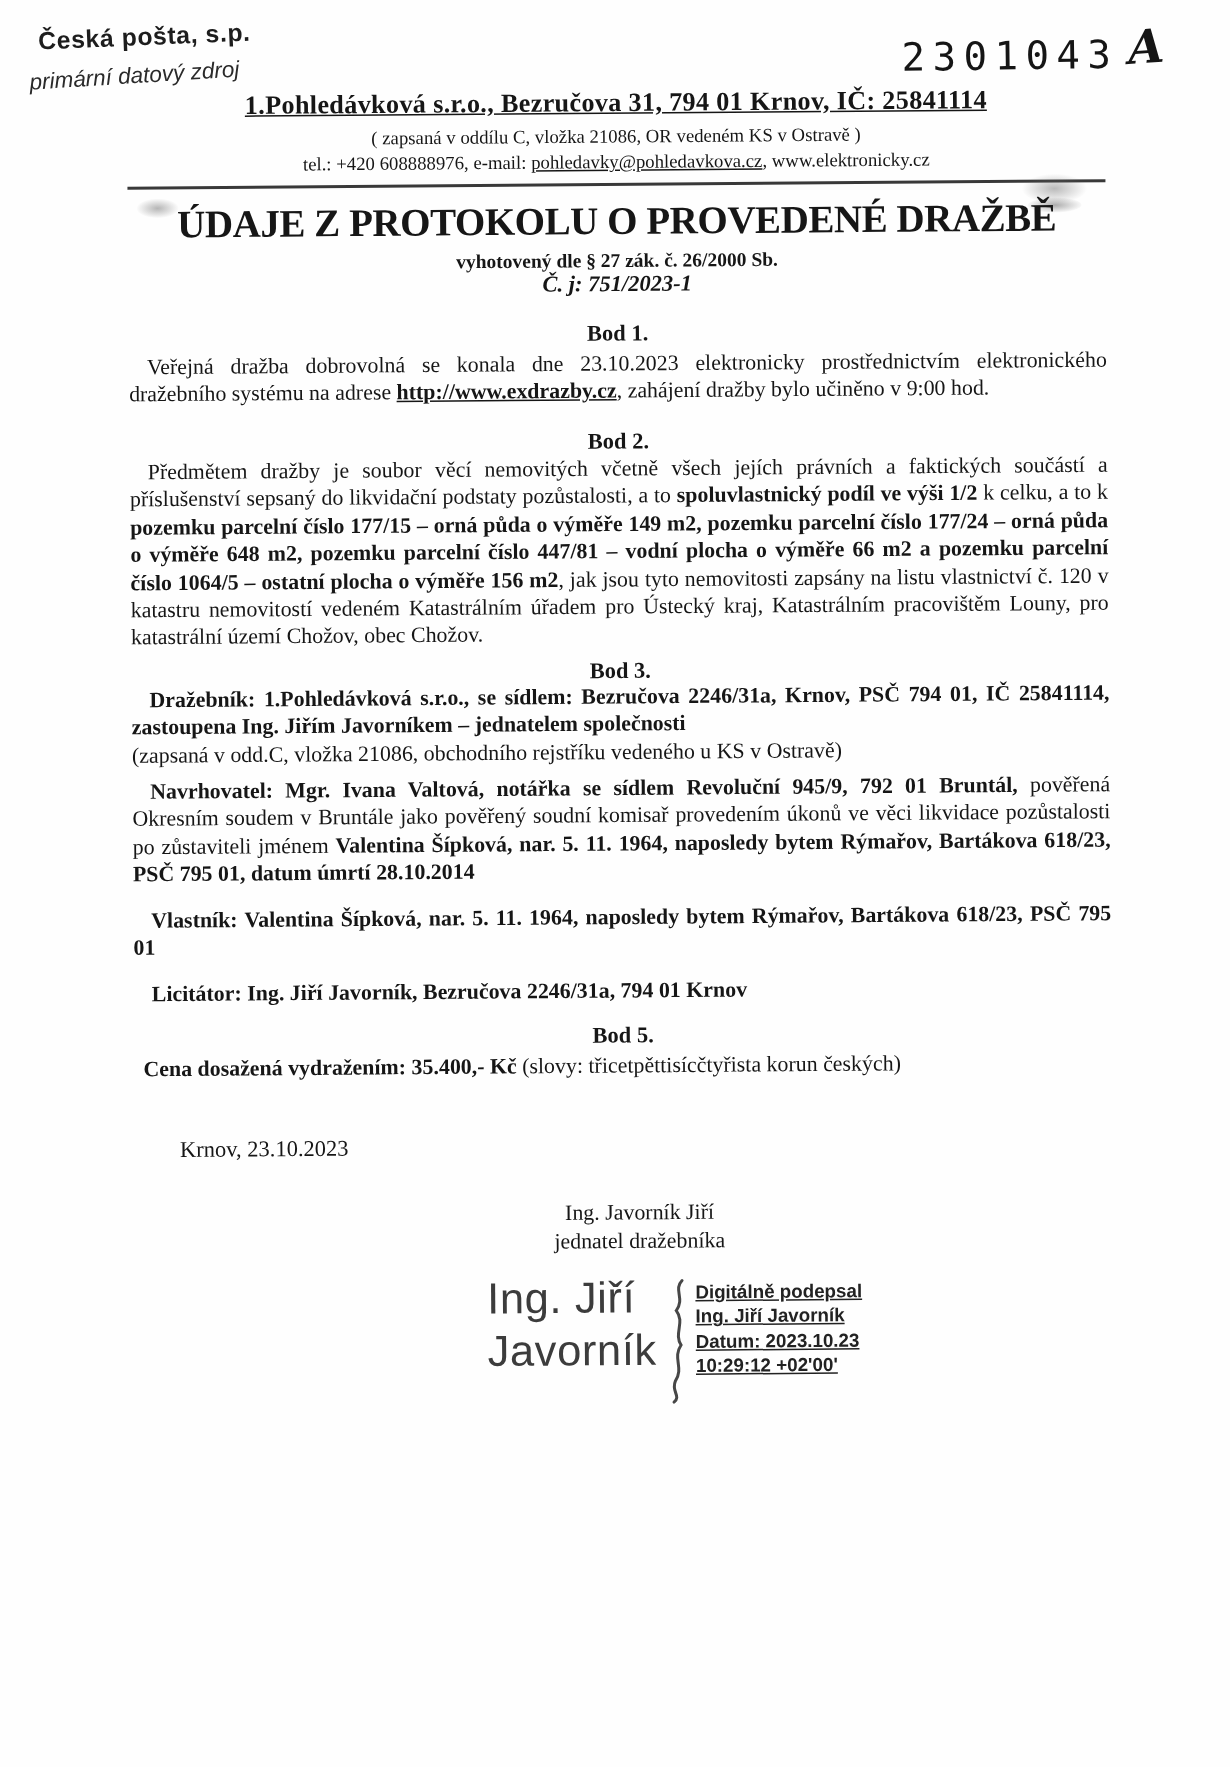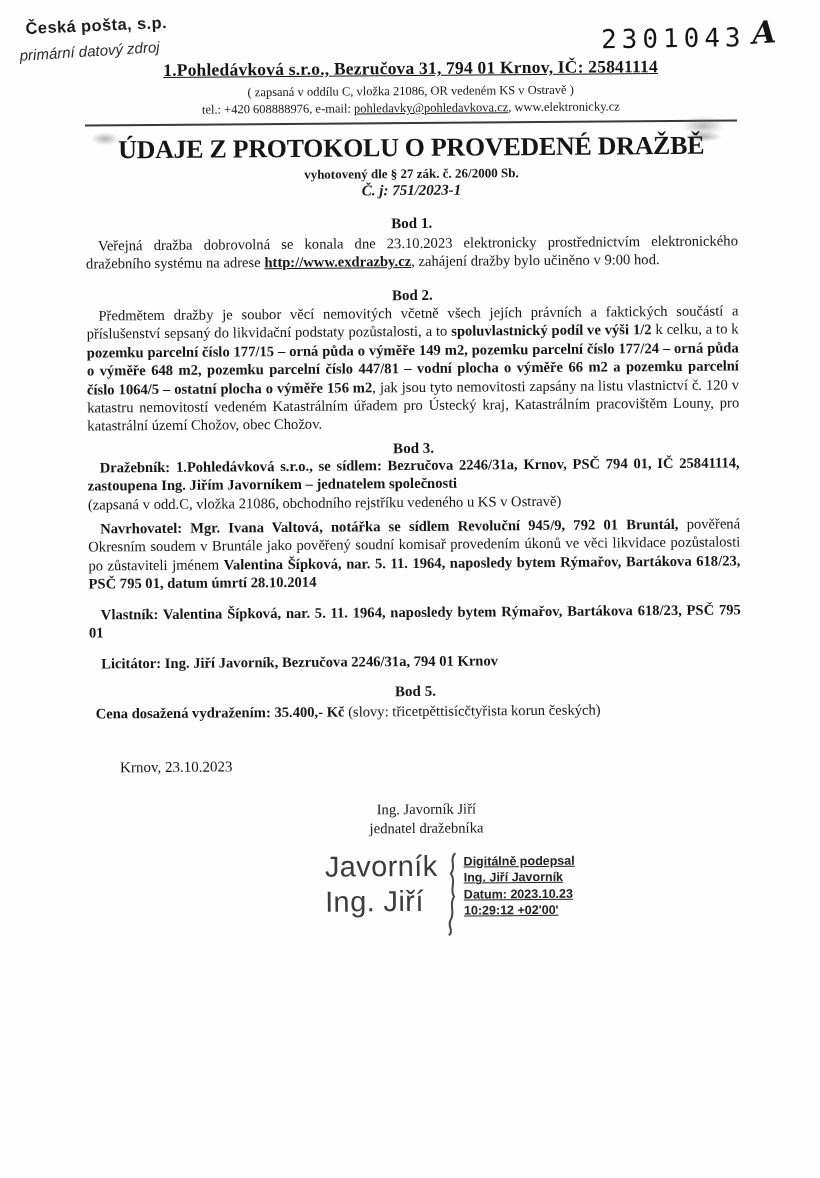--- a/index.html
+++ b/index.html
@@ -130,22 +130,22 @@
 
     <div class="date-line">Krnov, 23.10.2023</div>
 
     <div class="sig-center">
       <div>Ing. Javorník Jiří</div>
       <div>jednatel dražebníka</div>
     </div>
 
     <div class="digsig">
       <div class="digsig-big">
+        <div>Ing. Jiří</div>
         <div>Javorník</div>
-        <div>Ing. Jiří</div>
       </div>
       <svg class="digsig-squiggle" width="20" height="86" viewBox="0 0 20 86" aria-hidden="true">
         <path d="M13 3 C7 9 15 15 9 23 C15 31 7 38 12 46 C6 55 14 61 8 70 C5 77 12 80 7 84" fill="none" stroke="#474747" stroke-width="2" stroke-linecap="round"></path>
       </svg>
       <div class="digsig-small">
         <div>Digitálně podepsal</div>
         <div>Ing. Jiří Javorník</div>
         <div>Datum: 2023.10.23</div>
         <div>10:29:12 +02'00'</div>
       </div>

